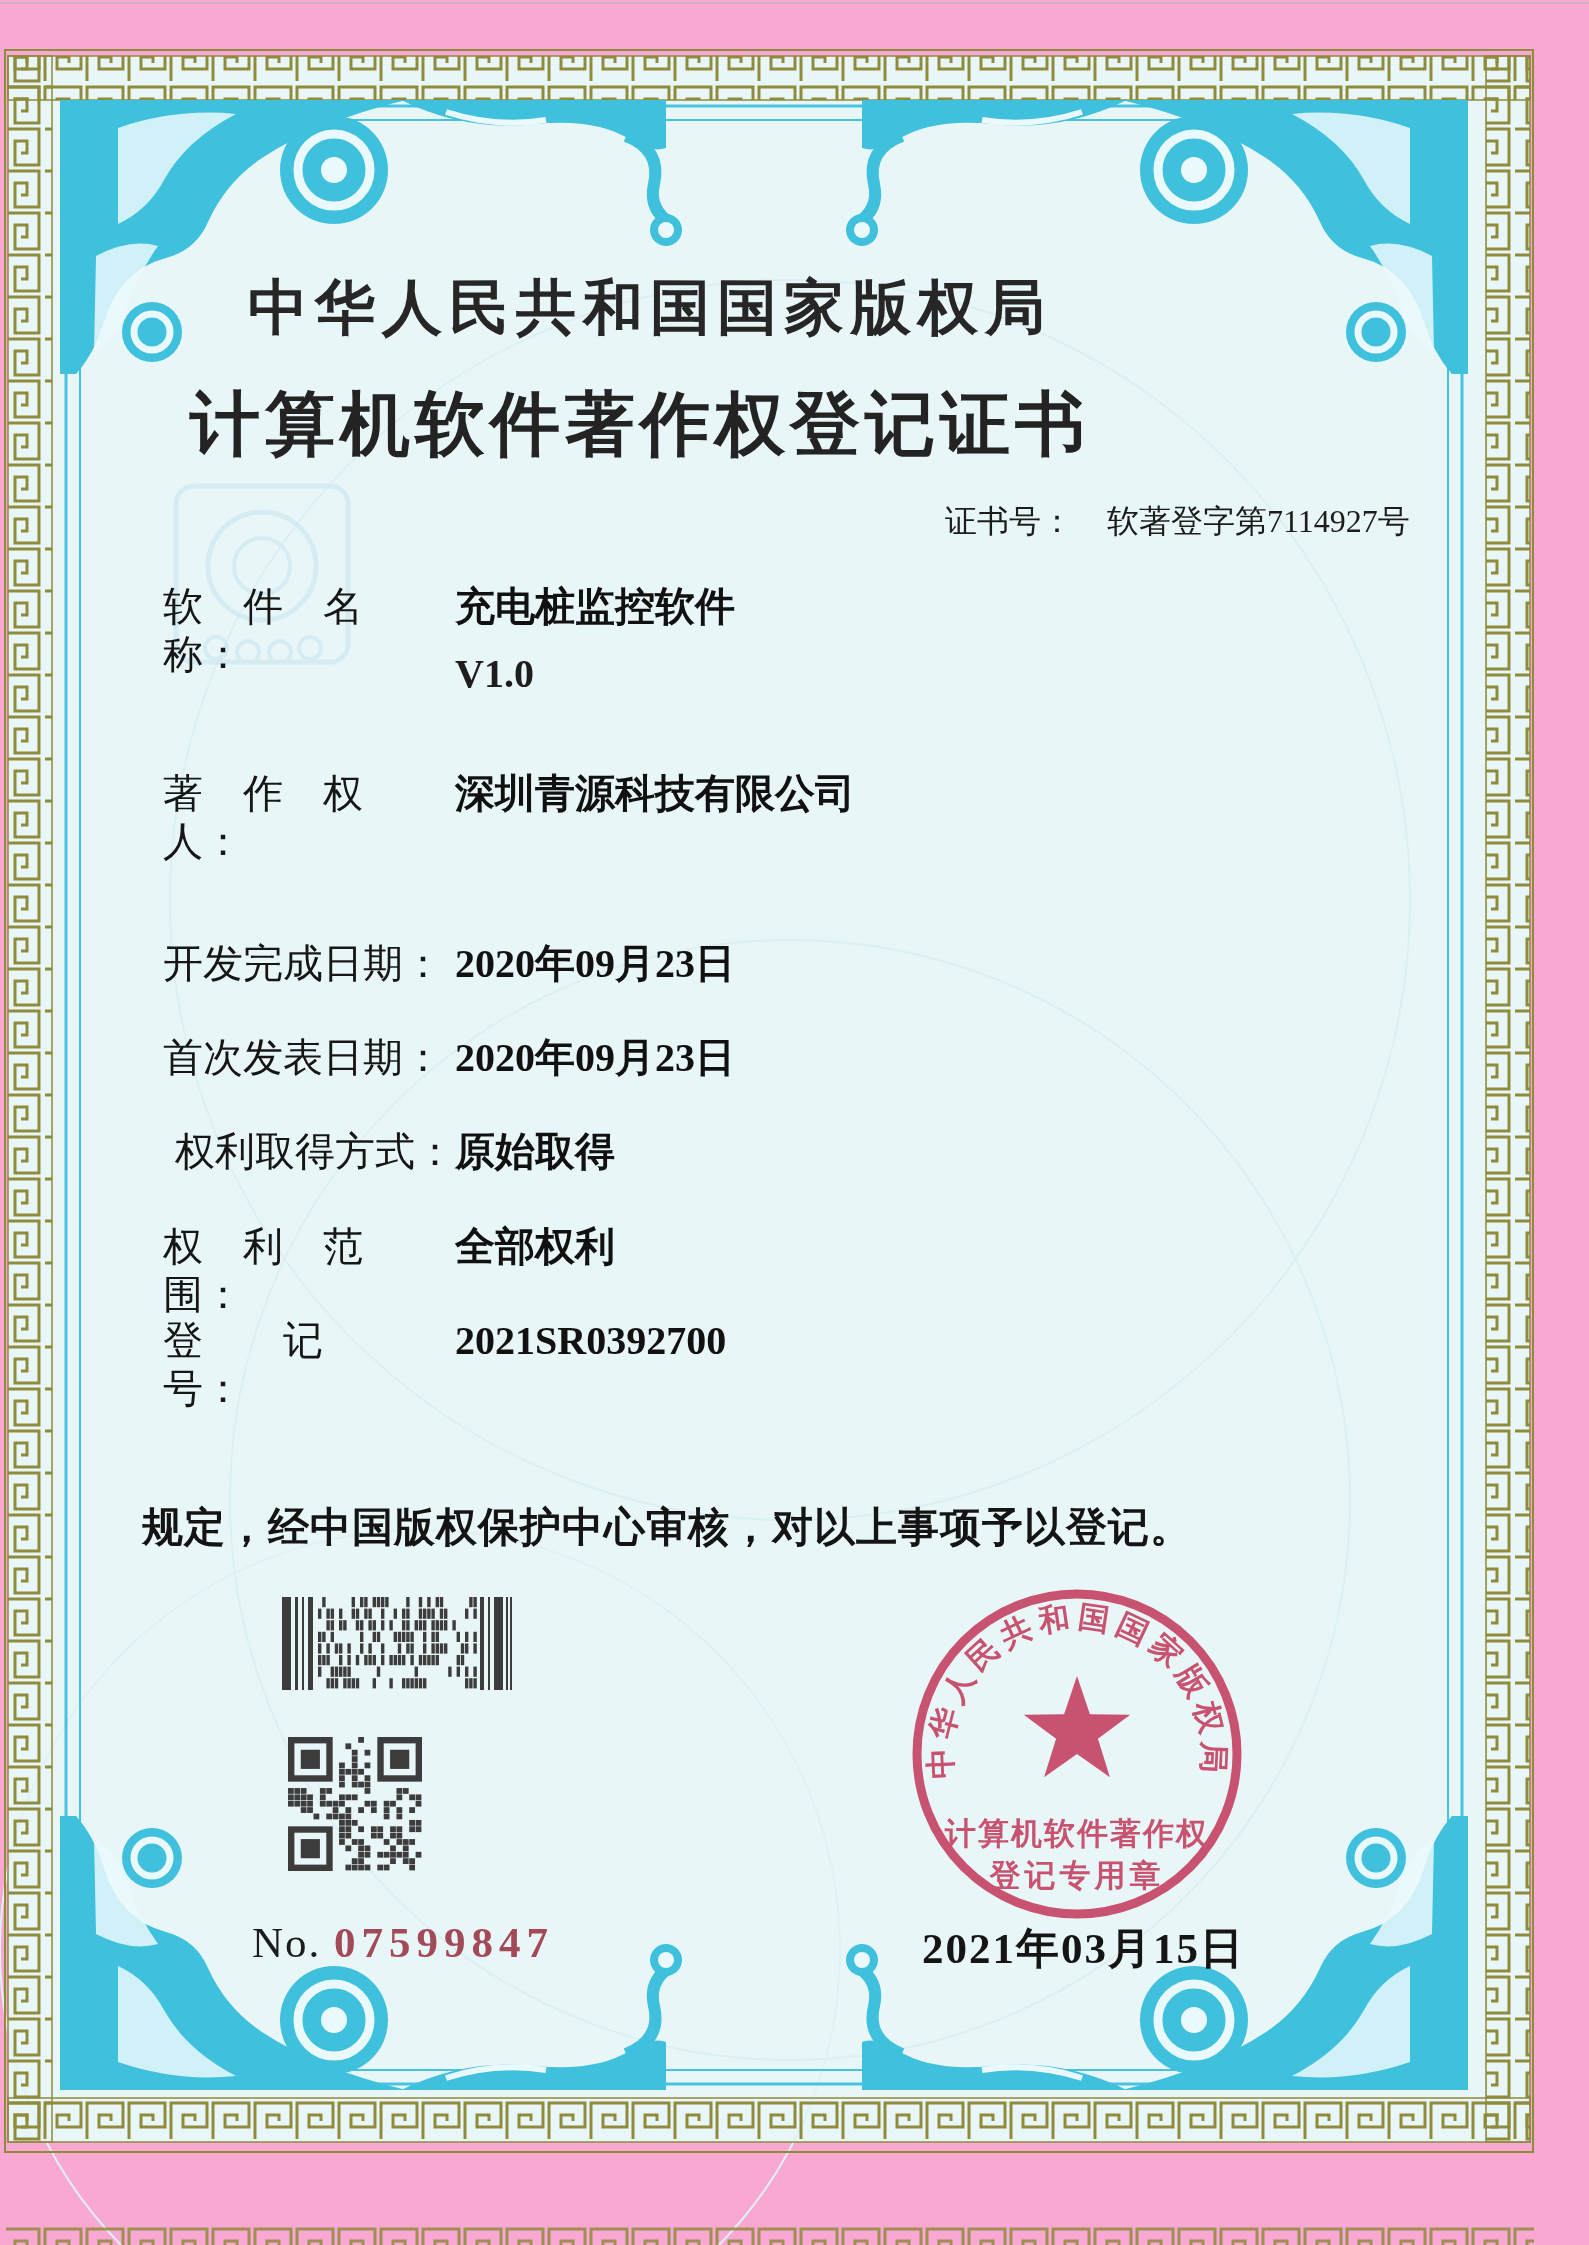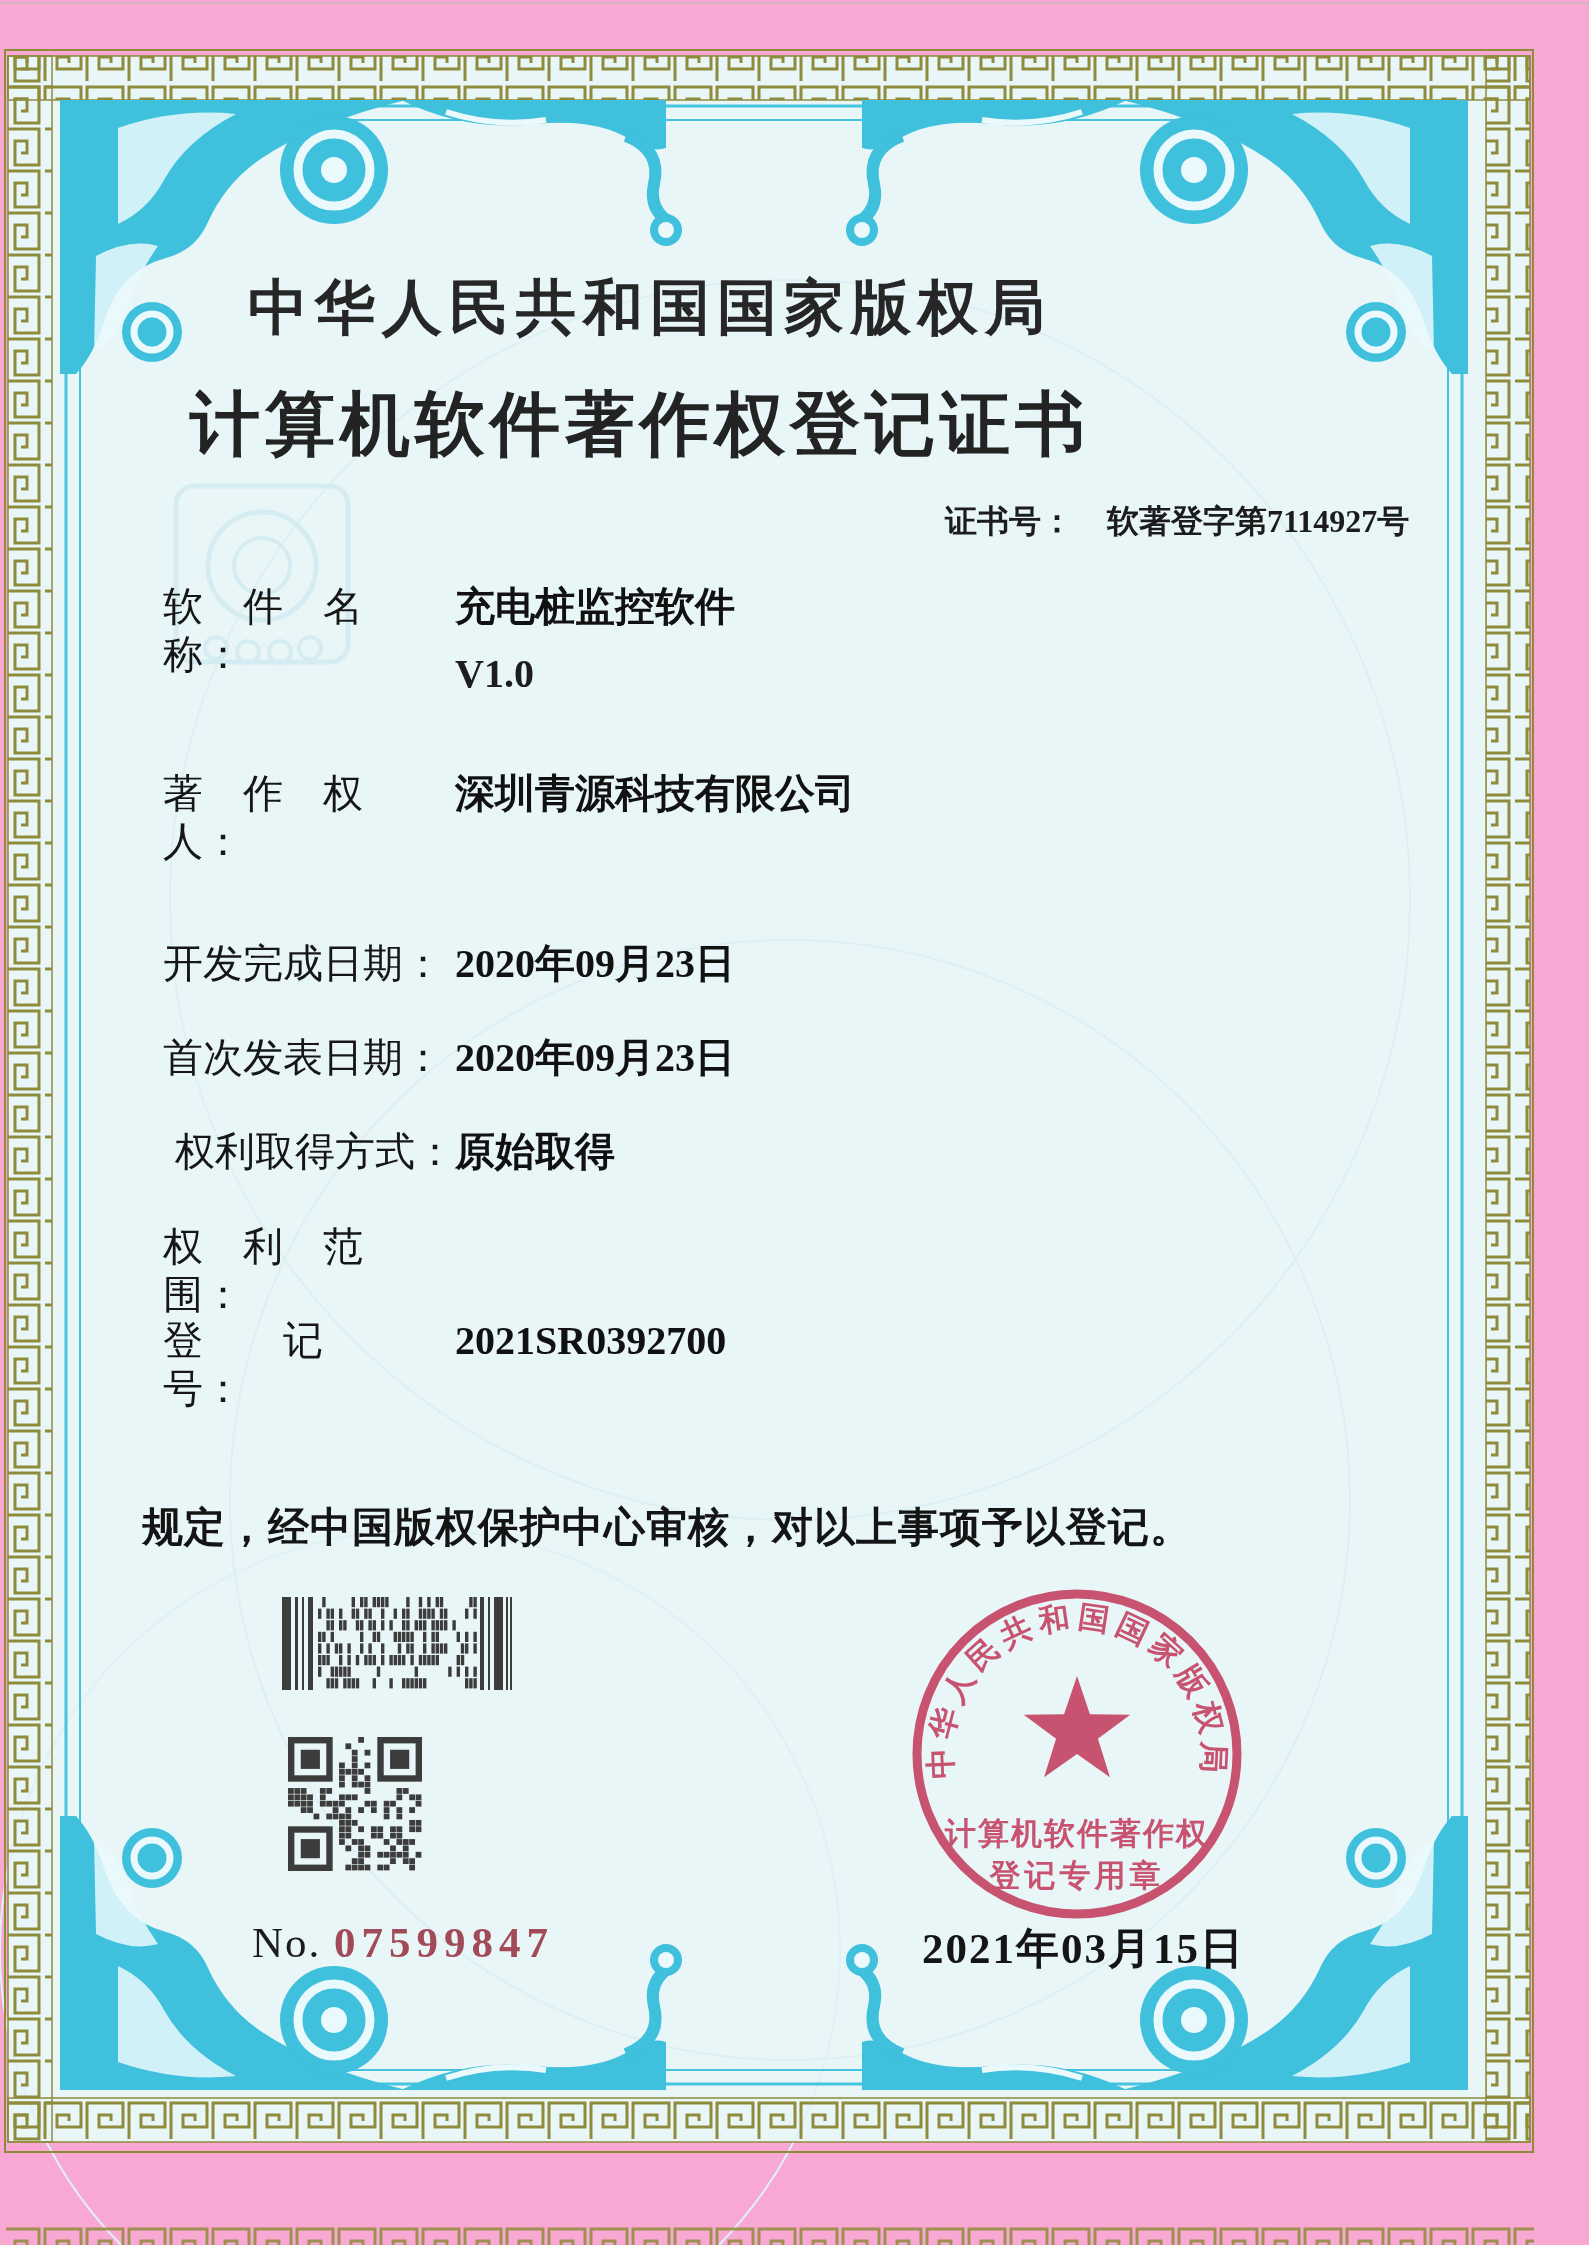--- a/index.html
+++ b/index.html
@@ -12,21 +12,21 @@
   .abs{position:absolute;}
   .title{
     left:0;top:268px;width:1300px;text-align:center;
     font-size:60px;font-weight:700;letter-spacing:7px;color:#262626;
   }
   .subtitle{
     left:0;top:378px;width:1280px;text-align:center;
     font-size:70px;font-weight:700;letter-spacing:5px;color:#232323;
   }
   .certno{
-    left:945px;top:500px;font-size:32px;font-weight:700;display:flex;gap:34px;color:#1c1c1c;
+    left:945px;top:500px;font-size:32px;font-weight:400;display:flex;gap:34px;color:#1c1c1c;
   }
   .frow{left:163px;display:flex;font-size:40px;line-height:1.2;}
   .frow .lbl{width:292px;font-weight:400;color:#161616;}
   .frow .val{margin-left:0;font-weight:600;color:#111;}
   .r1{top:583px;} .r1b{top:650px;left:455px;font-size:40px;font-weight:600;}
   .r2{top:755px;margin-top:15px;} .r3{top:940px;} .r4{top:1034px;} .r5{top:1128px;text-align:right;}
   .r6{top:1223px;} .r7{top:1317px;}
   .bodyline{font-size:41px;font-weight:600;letter-spacing:1px;color:#141414;}
   .bl1{left:253px;top:1408px;}
   .bl2{left:142px;top:1500px;}
@@ -129,20 +129,21 @@
   <div class="abs frow r4">
     <span class="lbl">首次发表日期：</span>
     <span class="val">2020年09月23日</span>
   </div>
   <div class="abs frow r5">
     <span class="lbl">权利取得方式：</span>
     <span class="val">原始取得</span>
   </div>
   <div class="abs frow r6">
     <span class="lbl">权　利　范　围：</span>
+    <span class="val">全部权利</span>
   </div>
   <div class="abs frow r7">
     <span class="lbl">登　　记　　号：</span>
     <span class="val">2021SR0392700</span>
   </div>
 
   <div class="abs bodyline bl2">规定，经中国版权保护中心审核，对以上事项予以登记。</div>
 
   <svg class="abs bc" width="230" height="93" viewBox="0 0 230 93">
     <g id="barcode-bars" fill="#3c3c3c">

